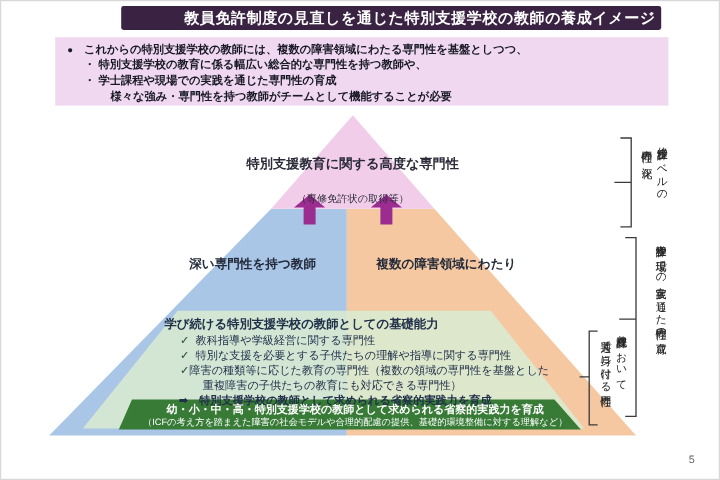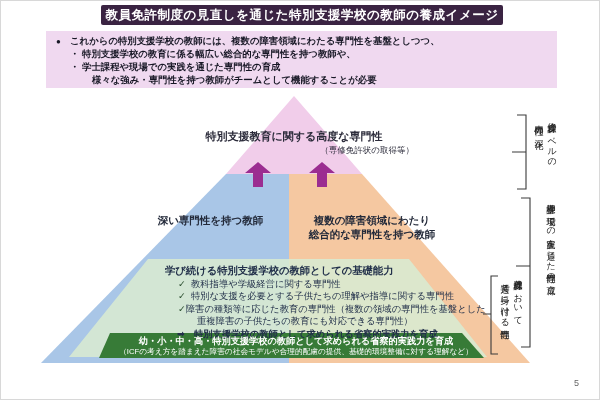--- a/index.html
+++ b/index.html
@@ -5,44 +5,44 @@
   html,body{margin:0;padding:0;background:#ffffff;}
   .slide{
     position:relative;width:600px;height:400px;overflow:hidden;
     background:#ffffff;border:1px solid #d8d8d8;box-sizing:border-box;
     font-family:"Liberation Sans","DejaVu Sans",sans-serif;color:#1f2430;
   }
   
   .title-bar{
     position:absolute;left:100px;top:4px;width:402px;height:20px;
     background:#3a2342;color:#ffffff;font-size:12.5px;font-weight:bold;
-    text-align:center;line-height:20px;border-radius:2px;letter-spacing:.5px;
+    text-align:center;line-height:20px;border-radius:2px;letter-spacing:.5px;padding-left:48px;
   }
   
   .intro-box{
     position:absolute;left:45px;top:30px;width:511px;height:57px;
     background:#f0d9f0;font-size:9.4px;font-weight:bold;color:#181826;
     padding-top:4px;box-sizing:border-box;
   }
   .intro-line{display:flex;line-height:12.9px;white-space:nowrap;}
   .intro-line .b-main{width:14px;margin-left:10px;text-align:left;font-size:8px;line-height:13px;}
   .intro-line .b-sub{width:12px;margin-left:24px;text-align:left;}
   .intro-line .b-none{width:0;margin-left:46px;}
   
   .shapes{position:absolute;left:0;top:0;width:600px;height:400px;}
   
   .cap-title{position:absolute;left:173px;top:128px;width:240px;text-align:center;
     font-size:11px;font-weight:600;color:#2b2b3a;}
-  .cap-sub{position:absolute;left:173px;top:144px;width:240px;text-align:right;
+  .cap-sub{position:absolute;left:173px;top:159px;width:240px;text-align:center;
     font-size:8.5px;color:#2b2b3a;}
   .mid-label{position:absolute;top:212px;text-align:center;font-size:10.5px;
     font-weight:600;line-height:14px;color:#232a3a;}
   .mid-label.left{left:127px;width:165px;}
   .mid-label.right{left:288px;width:166px;}
-  .base-block{position:absolute;left:164px;top:263px;width:320px;}
+  .base-block{position:absolute;left:136px;top:263px;width:320px;}
   .base-heading{font-size:10.3px;font-weight:600;line-height:14px;color:#22304a;}
   .chk-row{display:flex;font-size:9.3px;line-height:12.4px;color:#22304a;white-space:nowrap;}
   .chk-row .mark{width:13px;margin-left:13px;color:#2f5233;}
   .chk-row.cont .mark{visibility:hidden;}
   .chk-row.cont span.t{margin-left:6px;}
   .chk-row.outcome{font-weight:bold;}
   .chk-row.outcome .mark{color:#22304a;margin-left:12px;width:17px;}
   
   .foundation-text{position:absolute;left:105px;top:334px;width:380px;text-align:center;color:#ffffff;}
   .foundation-text .f1{font-size:9.2px;font-weight:bold;line-height:12px;white-space:nowrap;}
@@ -97,21 +97,20 @@
   </svg>
 
   <div class="cap-title">特別支援教育に関する高度な専門性</div>
   <div class="cap-sub">（専修免許状の取得等）</div>
 
   <div class="mid-label left">
     <div>深い専門性を持つ教師</div>
   </div>
   <div class="mid-label right">
     <div>複数の障害領域にわたり</div>
-    <div>総合的な専門性を持つ教師</div>
   </div>
 
   <div class="base-block">
     <div class="base-heading">学び続ける特別支援学校の教師としての基礎能力</div>
     <div class="chk-row">
       <span class="mark">✓</span>
       <span class="t">教科指導や学級経営に関する専門性</span>
     </div>
     <div class="chk-row">
       <span class="mark">✓</span>

